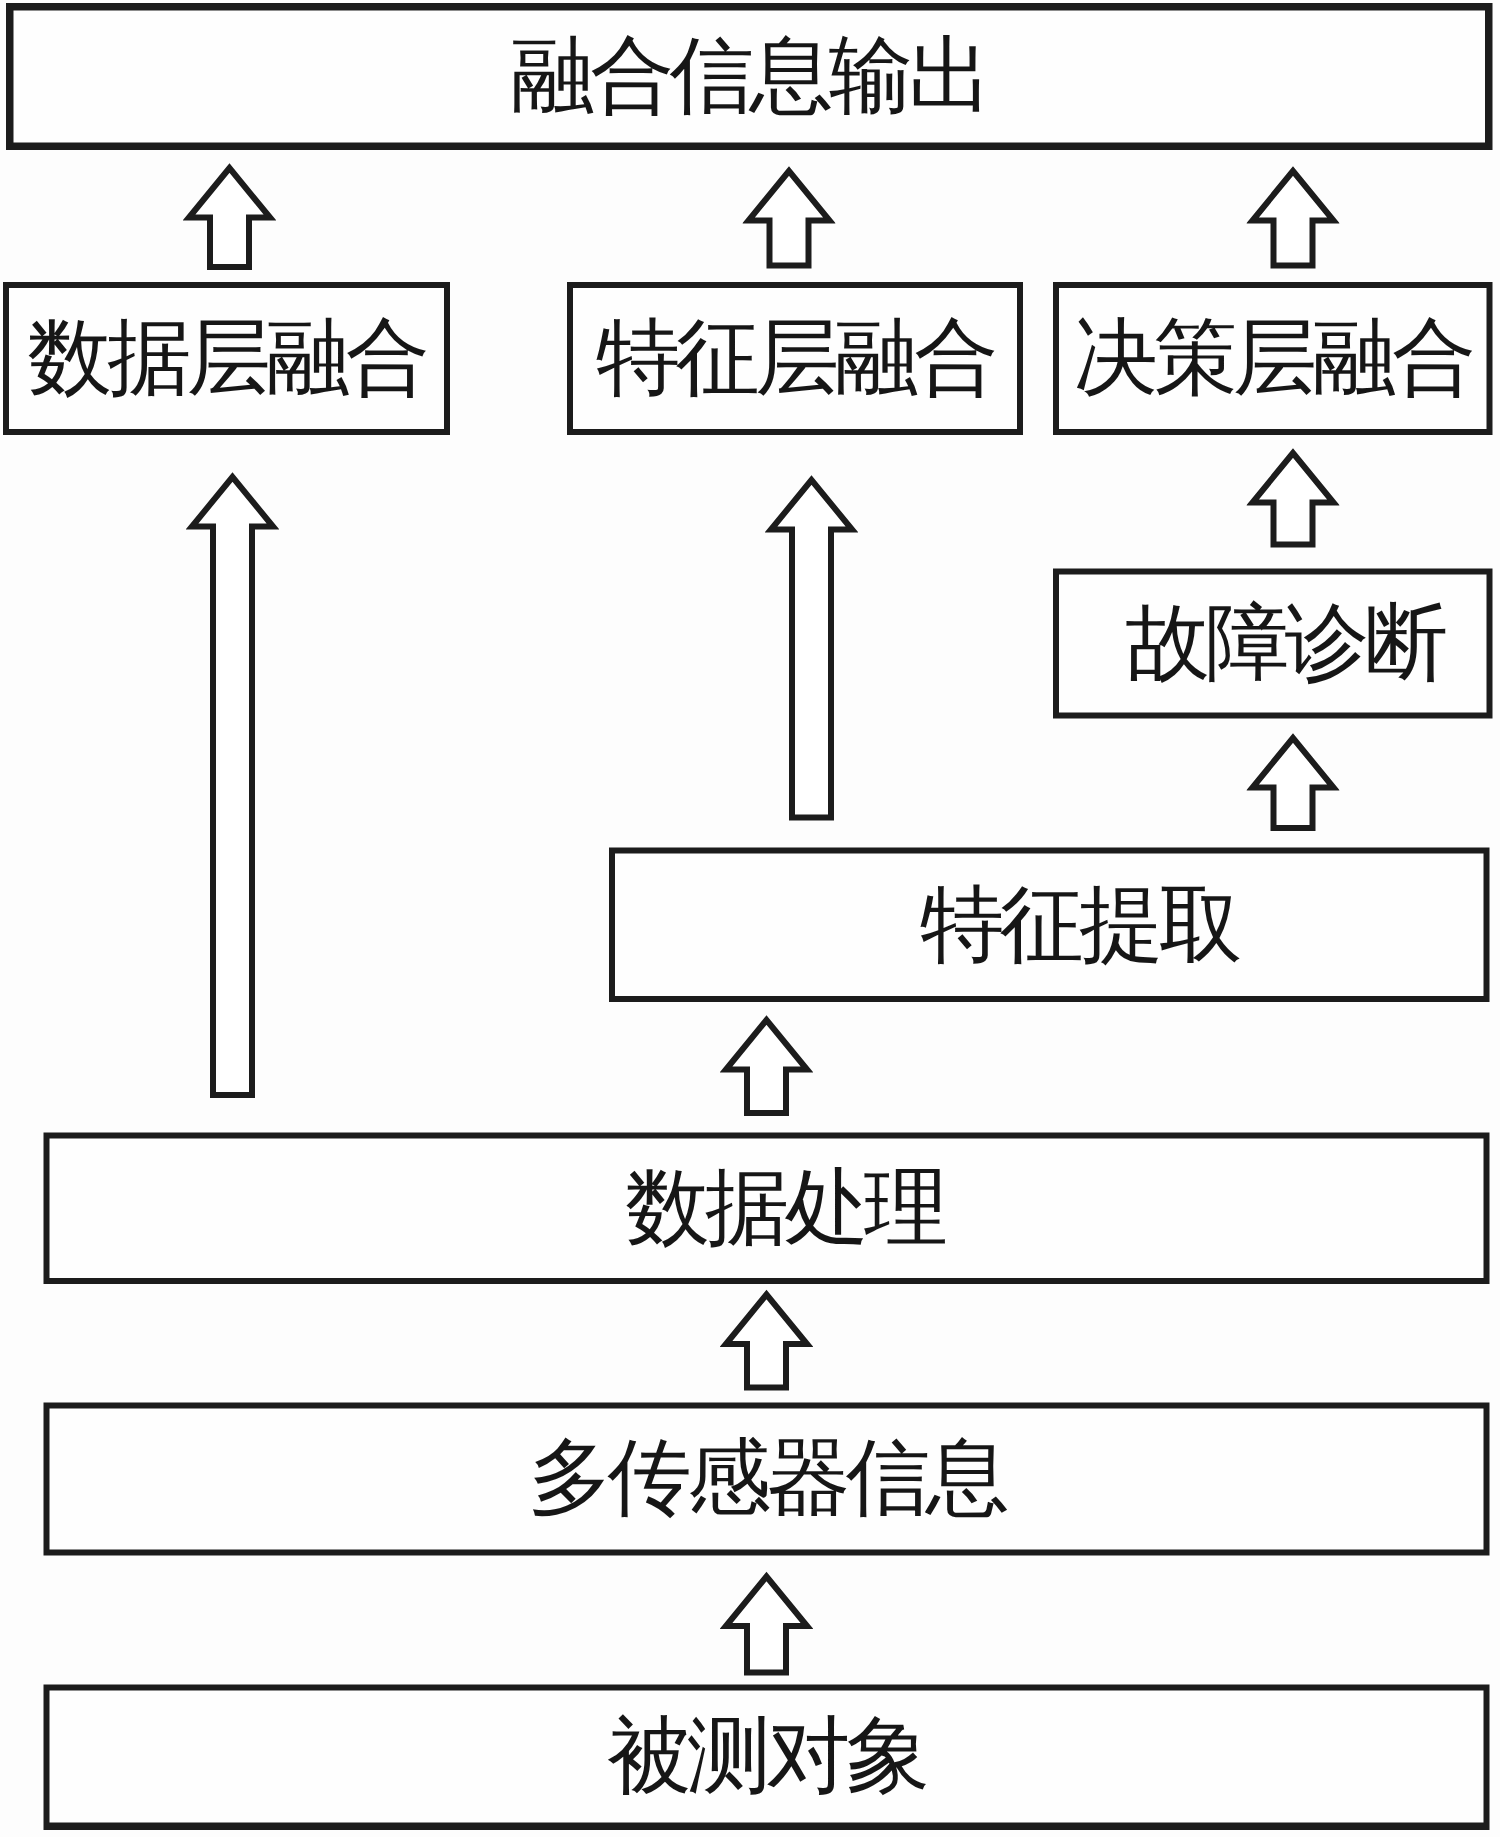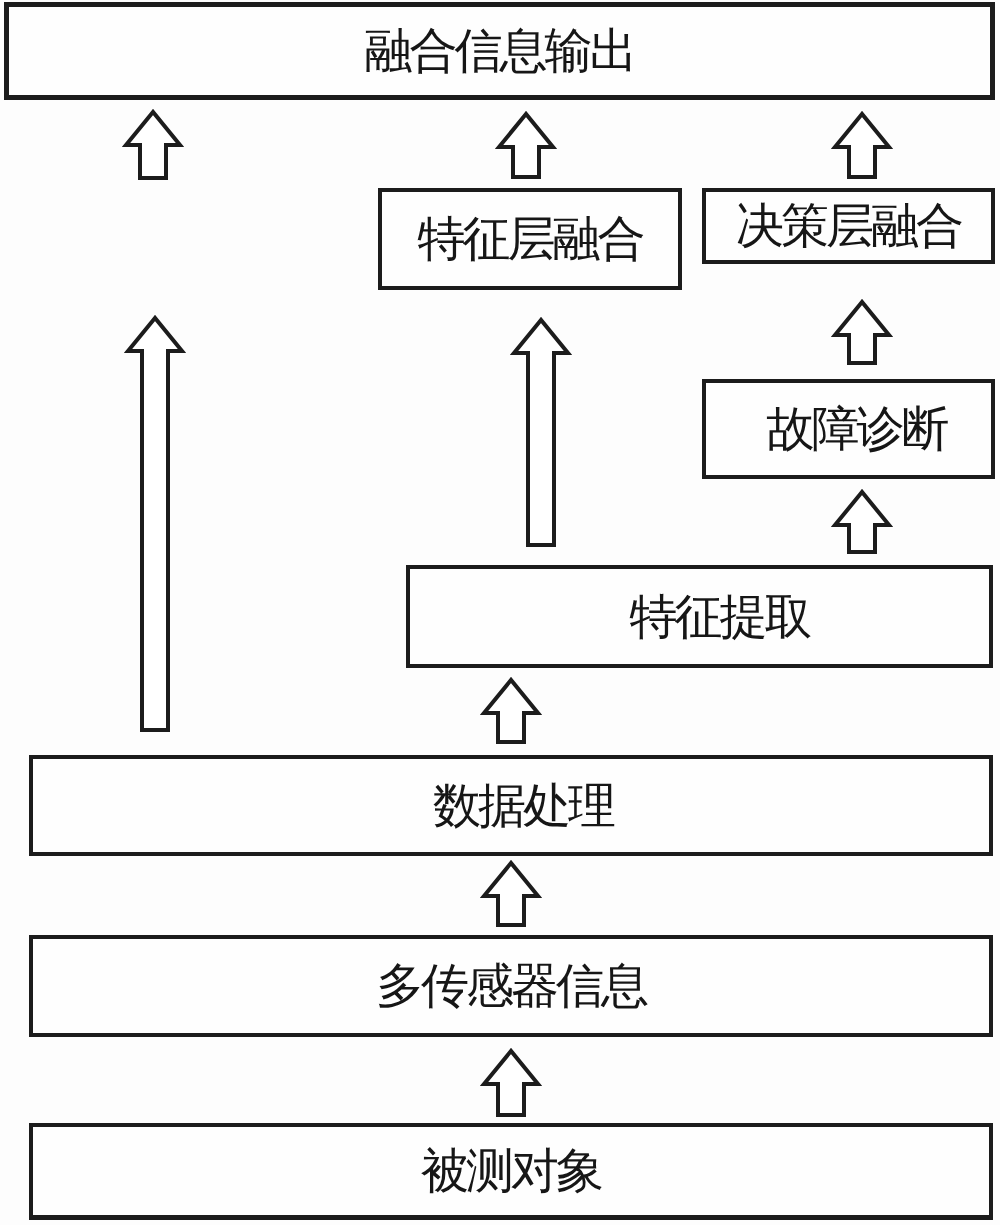--- a/index.html
+++ b/index.html
@@ -16,45 +16,46 @@
     overflow: hidden;
   }
   .box {
     position: absolute;
     box-sizing: border-box;
     border: 4px solid #1c1c1c;
     background: #fefefe;
     display: flex;
     align-items: center;
     justify-content: center;
-    font-size: 48px;
+    font-size: 56px;
     letter-spacing: -3px;
     color: #161616;
     white-space: nowrap;
   }
   
   #box-fused-info-output   { left: 4px;   top: 2px;    width: 991px; height: 98px;  border-width: 5px; }
   #box-data-layer-fusion   { left: 2px;   top: 188px;  width: 298px; height: 102px; }
   #box-feature-layer-fusion{ left: 378px; top: 188px;  width: 304px; height: 102px; }
-  #box-decision-layer-fusion{ left: 702px; top: 188px; width: 293px; height: 76px; }
+  #box-decision-layer-fusion{ left: 702px; top: 188px; width: 293px; height: 102px; }
   #box-fault-diagnosis     { left: 702px; top: 379px;  width: 293px; height: 100px; padding-left: 16px; }
   #box-feature-extraction  { left: 406px; top: 565px;  width: 587px; height: 103px; padding-left: 40px; }
   #box-data-processing     { left: 29px;  top: 755px;  width: 964px; height: 101px; padding-left: 24px; }
   #box-multi-sensor-info   { left: 29px;  top: 935px;  width: 964px; height: 102px; }
   #box-measured-object     { left: 29px;  top: 1123px; width: 964px; height: 97px; border-bottom-width: 5px; }
   #arrow-layer { position: absolute; left: 0; top: 0; width: 100%; height: 100%; }
   #arrow-layer svg { position: absolute; }
 </style>
 </head>
 <body>
 
 <div class="canvas">
 
   <div class="box" id="box-fused-info-output">融合信息输出</div>
 
+  <div class="box" id="box-data-layer-fusion">数据层融合</div>
 
   <div class="box" id="box-feature-layer-fusion">特征层融合</div>
 
   <div class="box" id="box-decision-layer-fusion">决策层融合</div>
 
   <div class="box" id="box-fault-diagnosis">故障诊断</div>
 
   <div class="box" id="box-feature-extraction">特征提取</div>
 
   <div class="box" id="box-data-processing">数据处理</div>

